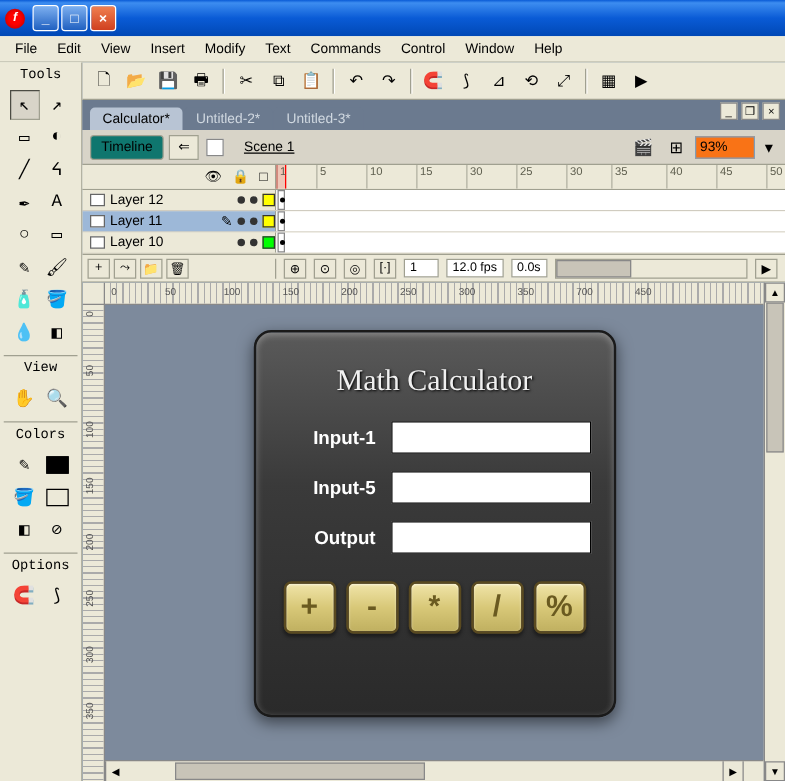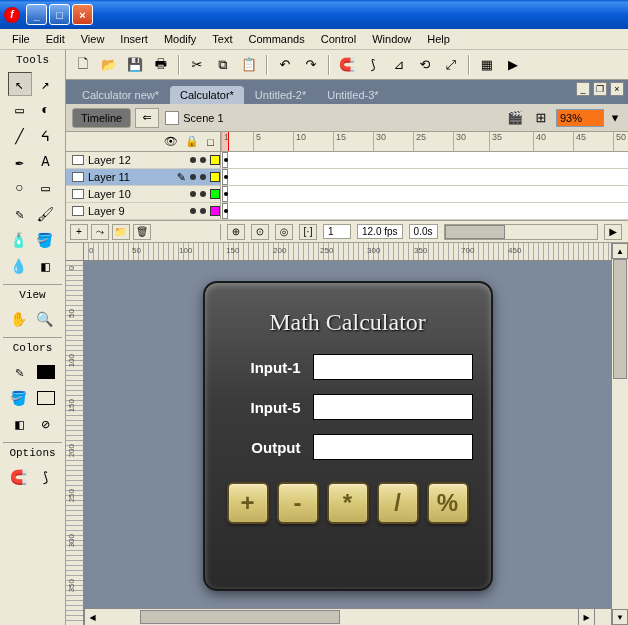--- a/index.html
+++ b/index.html
@@ -35,23 +35,23 @@
 
 
 .doc-tabs { height: 24px; background: #6b7a8f; display: flex; align-items: flex-end; padding: 0 6px; position: relative; }
 .doc-tab { padding: 3px 10px; background: #6b7a8f; color: #d0d8e0; font-size: 11px; cursor: pointer; border-radius: 4px 4px 0 0; margin-right: 1px; }
 .doc-tab.active { background: #b8c4d4; color: #000; }
 .doc-controls { position: absolute; right: 4px; top: 2px; display: flex; gap: 3px; }
 .doc-ctrl { width: 14px; height: 14px; background: #ece9d8; border: 1px solid #888; font-size: 9px; display: flex; align-items: center; justify-content: center; cursor: pointer; }
 
 
 .scene-bar { height: 28px; background: #d8d4c8; border-bottom: 1px solid #a0a090; display: flex; align-items: center; padding: 0 6px; }
-.timeline-btn { padding: 3px 8px; background: #737373; border: 1px solid #a0a090; border-radius: 3px; cursor: pointer; margin-right: 4px; font-size: 11px; }
+.timeline-btn { padding: 3px 8px; background: #0f766e; border: 1px solid #a0a090; border-radius: 3px; cursor: pointer; margin-right: 4px; font-size: 11px; }
 .scene-nav { width: 24px; height: 20px; border: 1px solid #a0a090; background: #ece9d8; margin-right: 6px; cursor: pointer; display: flex; align-items: center; justify-content: center; }
-.scene-label { display: flex; align-items: center; gap: 4px; }
+.scene-label { display: flex; align-items: center; gap: 16px; text-decoration: underline; }
 .scene-icon { width: 14px; height: 14px; background: #fff; border: 1px solid #888; }
 .zoom-box { margin-left: auto; display: flex; align-items: center; gap: 4px; }
 .zoom-input { width: 48px; height: 18px; border: 1px solid #7f9db9; background: #f97316; padding: 0 3px; font-size: 11px; }
 
 
 .timeline-area { background: #ece9d8; border-bottom: 1px solid #a0a090; }
 .tl-header { height: 20px; display: flex; border-bottom: 1px solid #a0a090; }
 .tl-layer-head { width: 155px; display: flex; align-items: center; justify-content: flex-end; padding-right: 6px; gap: 8px; background: #ece9d8; border-right: 1px solid #a0a090; font-size: 11px; }
 .tl-frames-head { flex: 1; display: flex; align-items: center; background: #ece9d8; font-size: 9px; position: relative; overflow: hidden; }
 .tl-tick { position: absolute; top: 0; height: 100%; border-left: 1px solid #b0b0a0; padding-left: 2px; color: #606050; }
@@ -200,21 +200,20 @@
       <div class="tb-btn">⟆</div>
       <div class="tb-btn">⊿</div>
       <div class="tb-btn">⟲</div>
       <div class="tb-btn">⤢</div>
       <div class="tb-sep"></div>
       <div class="tb-btn">▦</div>
       <div class="tb-btn">▶</div>
     </div>
 
     <div class="doc-tabs">
-      <div class="doc-tab">Calculator new*</div>
       <div class="doc-tab active">Calculator*</div>
       <div class="doc-tab">Untitled-2*</div>
       <div class="doc-tab">Untitled-3*</div>
       <div class="doc-controls">
         <div class="doc-ctrl">_</div>
         <div class="doc-ctrl">❐</div>
         <div class="doc-ctrl">×</div>
       </div>
     </div>
 
@@ -286,32 +285,20 @@
               <div class="layer-icon"></div>
               <span class="layer-name">Layer 10</span>
               <span class="layer-dot"></span>
               <span class="layer-dot"></span>
               <span class="layer-color" style="background:#00ff00"></span>
             </div>
           <div class="tl-frames">
               <div class="tl-keyframe"></div>
             </div>
         </div>
-        <div class="tl-layer-row">
-          <div class="tl-layer-info">
-              <div class="layer-icon"></div>
-              <span class="layer-name">Layer 9</span>
-              <span class="layer-dot"></span>
-              <span class="layer-dot"></span>
-              <span class="layer-color" style="background:#ff00ff"></span>
-            </div>
-          <div class="tl-frames">
-              <div class="tl-keyframe"></div>
-            </div>
-        </div>
       </div>
       <div class="tl-footer">
         <div class="tl-foot-left">
           <div class="tl-foot-btn">+</div>
           <div class="tl-foot-btn">⤳</div>
           <div class="tl-foot-btn">📁</div>
           <div class="tl-foot-btn">🗑</div>
         </div>
         <div class="tl-foot-right">
           <div class="tl-foot-btn">⊕</div>

